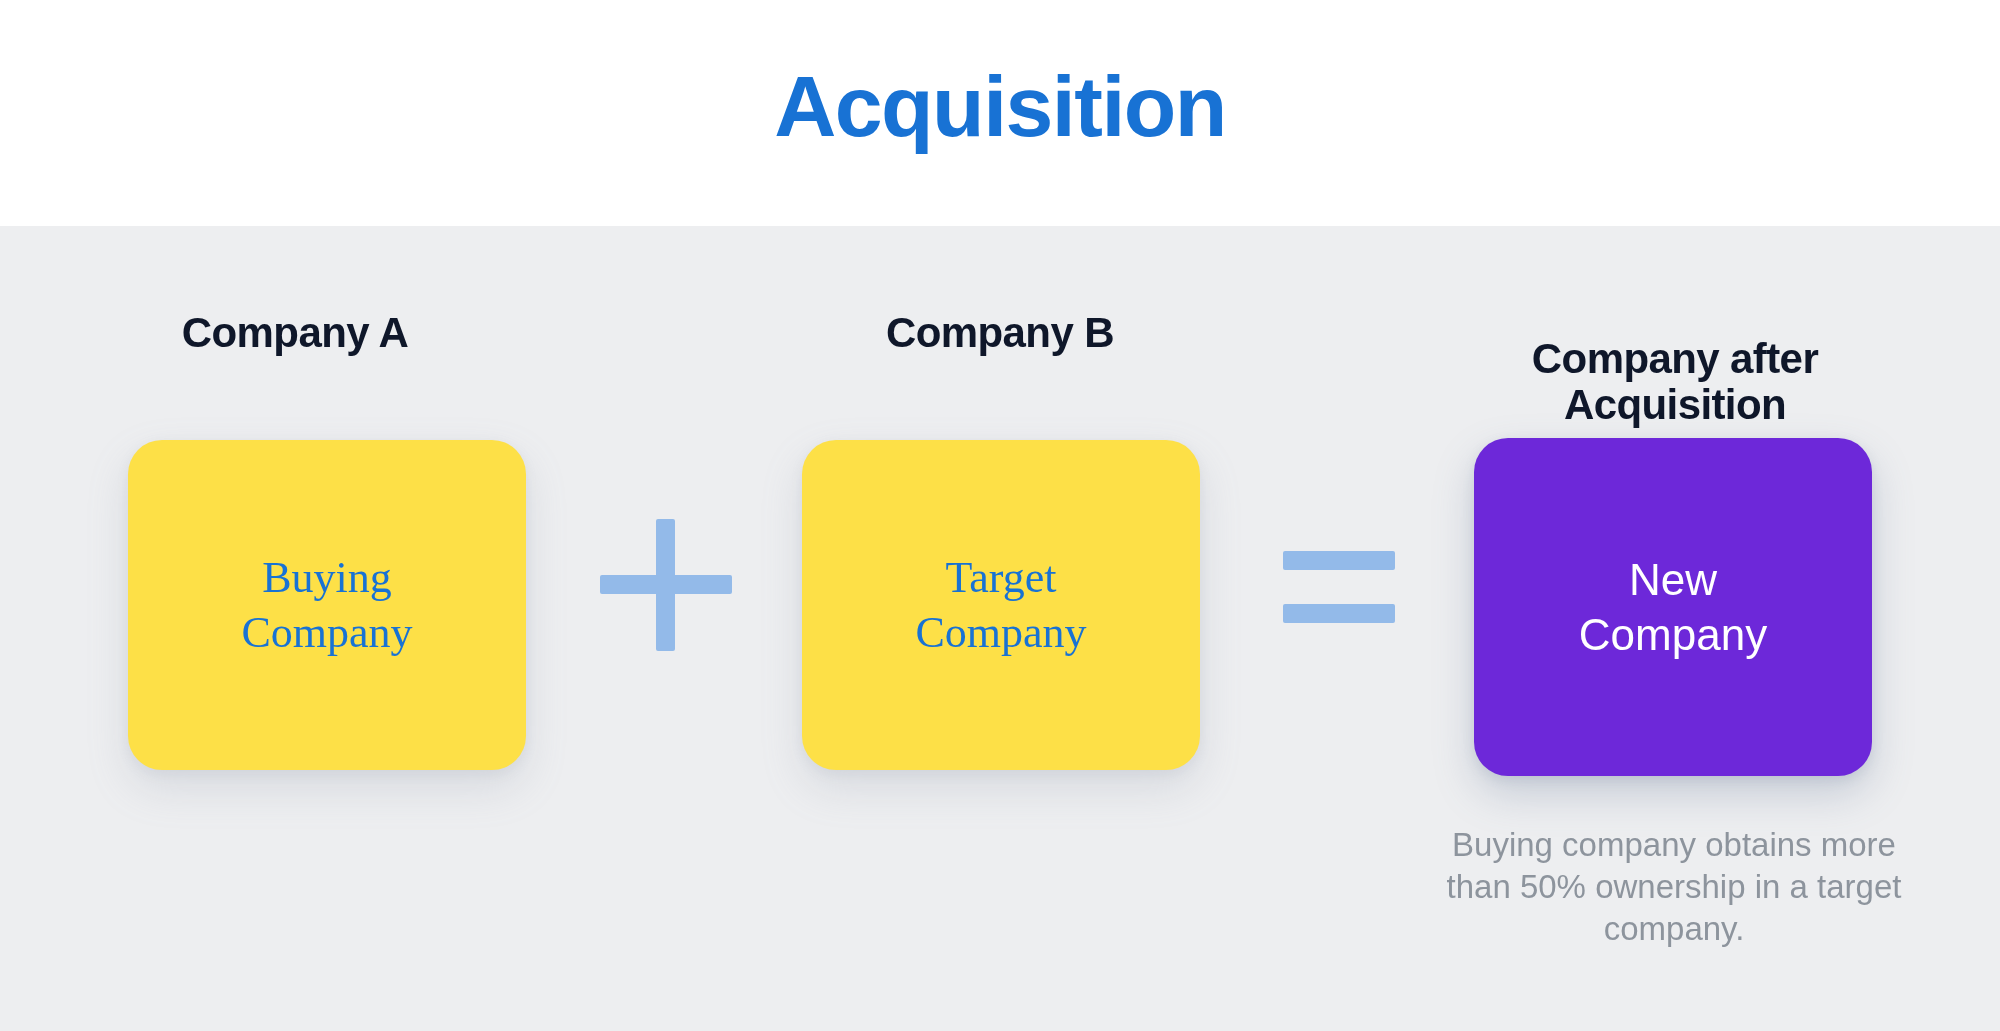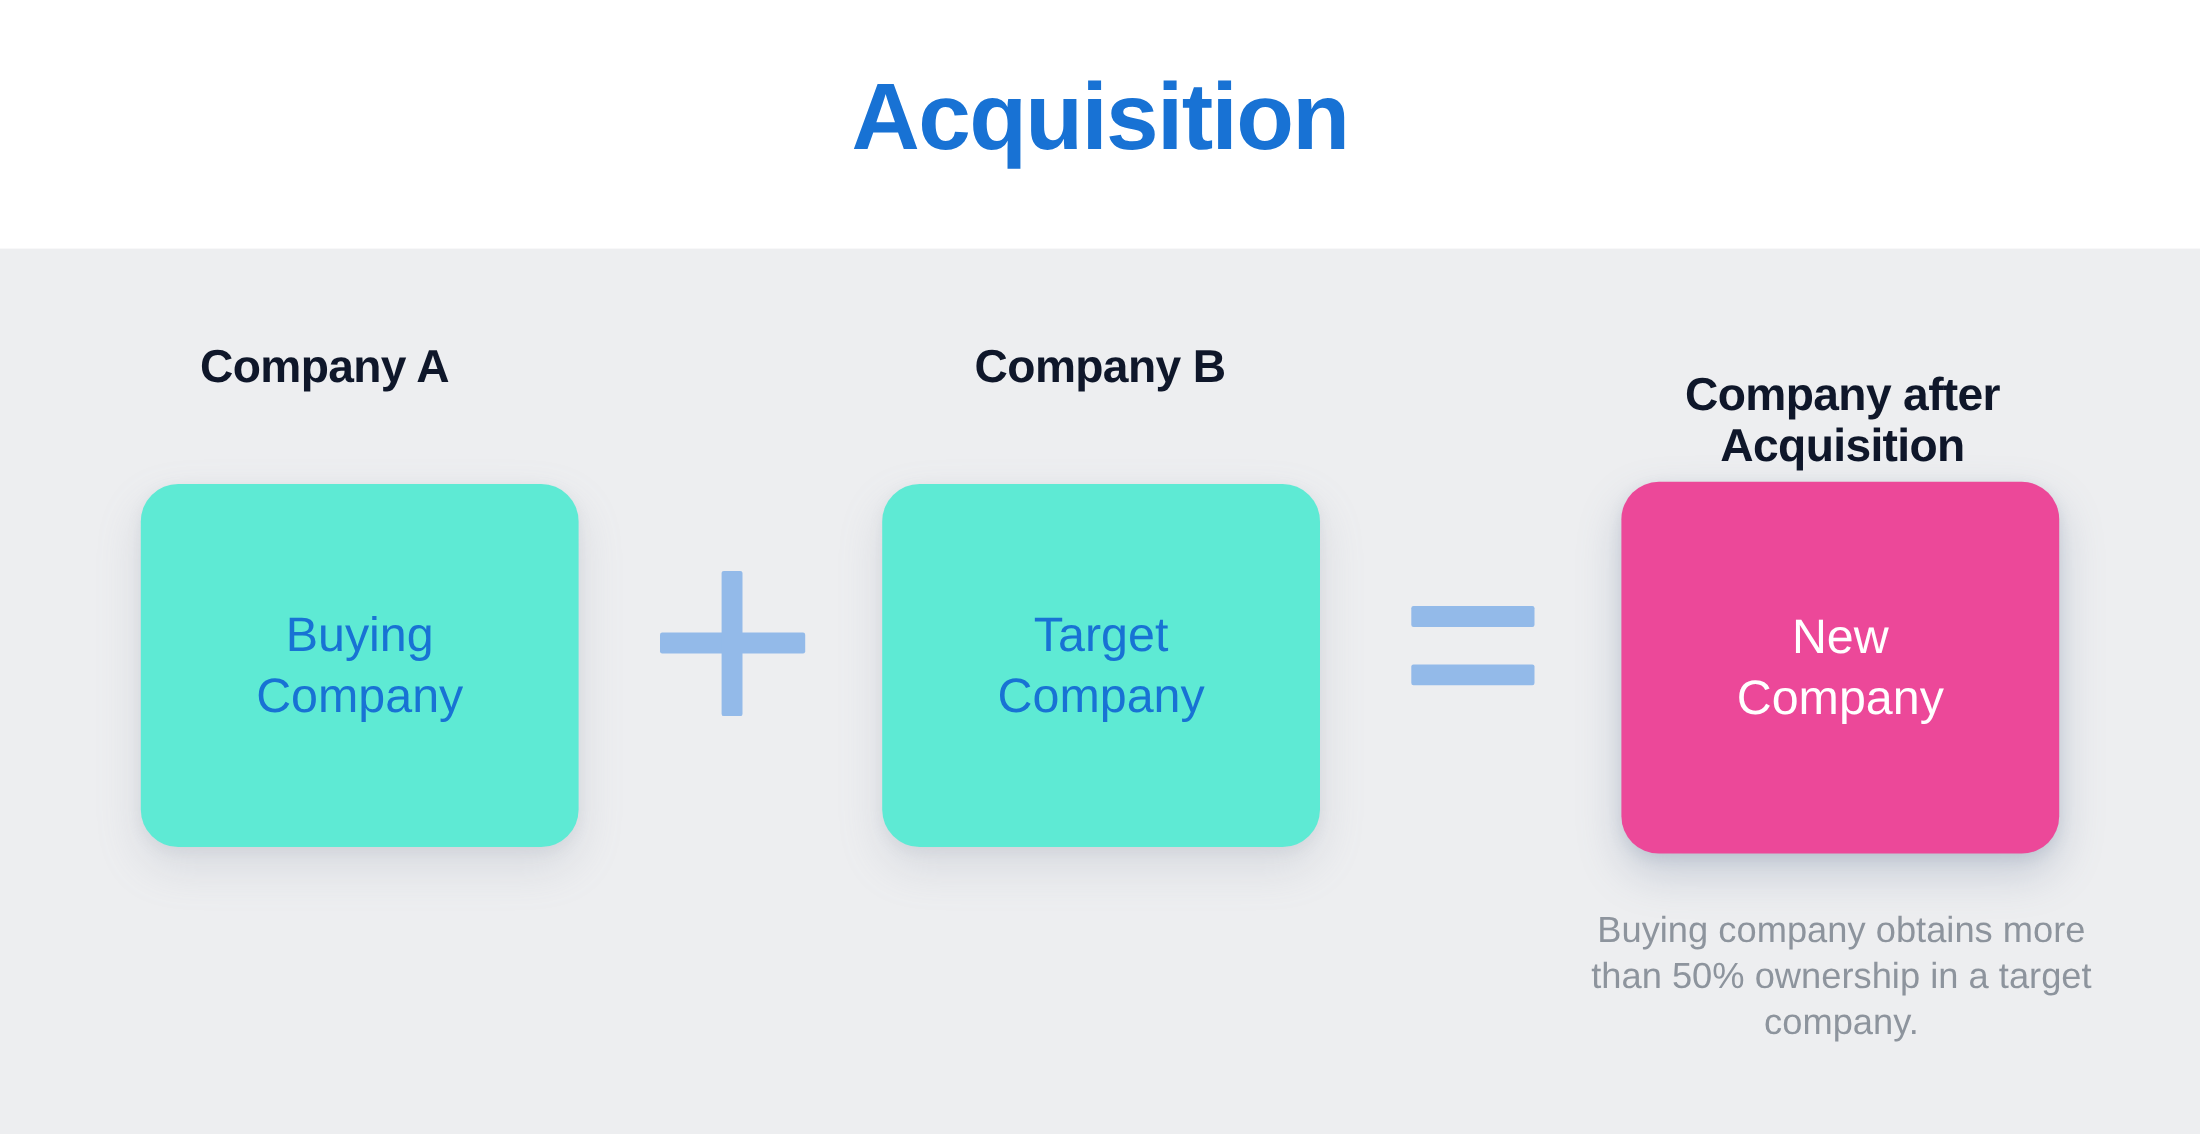--- a/index.html
+++ b/index.html
@@ -91,27 +91,28 @@
   .card {
     position: absolute;
     border-radius: 34px;
     display: flex;
     align-items: center;
     justify-content: center;
     text-align: center;
   }
 
   .card-white {
-    background: #5eead4;
+    background: #fde047;
     box-shadow: 0 18px 40px rgba(140, 152, 168, 0.22),
                 0 4px 12px rgba(140, 152, 168, 0.12);
+    font-family: Liberation Serif, serif;
   }
 
   .card-blue {
-    background: #ec4899;
+    background: #6d28d9;
     box-shadow: 0 18px 40px rgba(100, 120, 150, 0.28),
                 0 4px 12px rgba(100, 120, 150, 0.14);
   }
 
   .card-label {
     font-size: 44px;
     font-weight: normal;
     line-height: 1.26;
     letter-spacing: 0px;
   }

